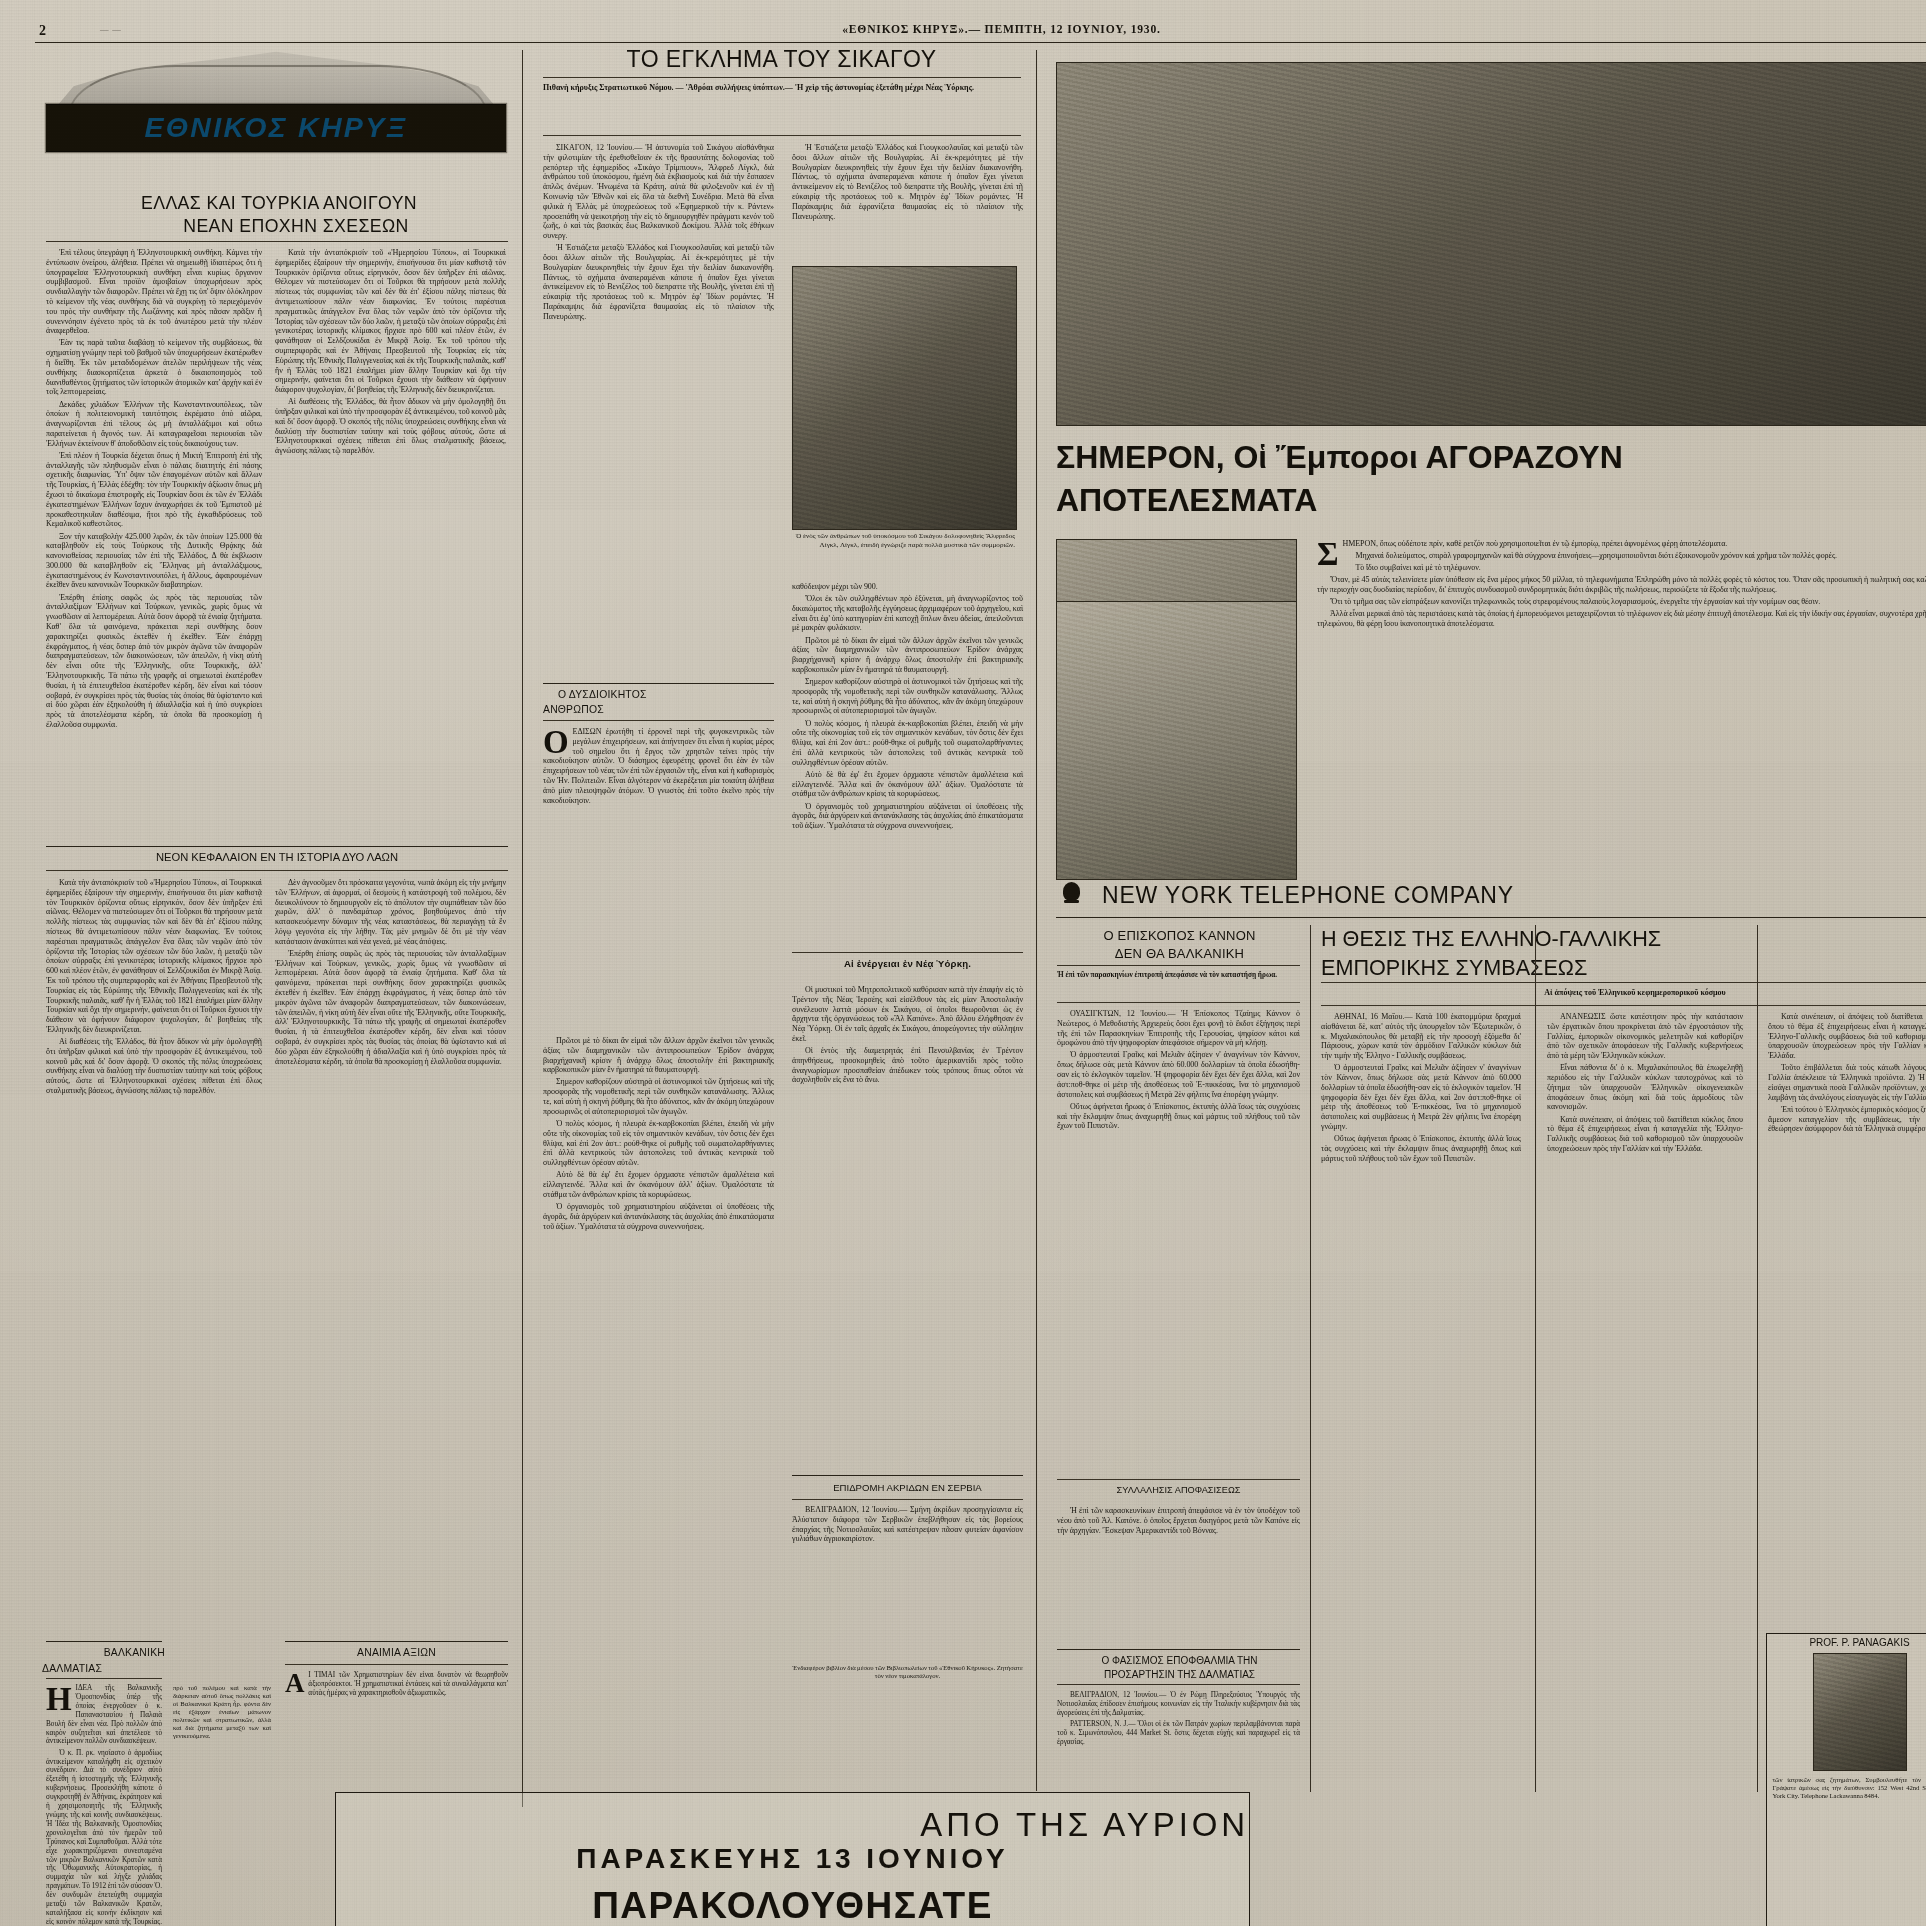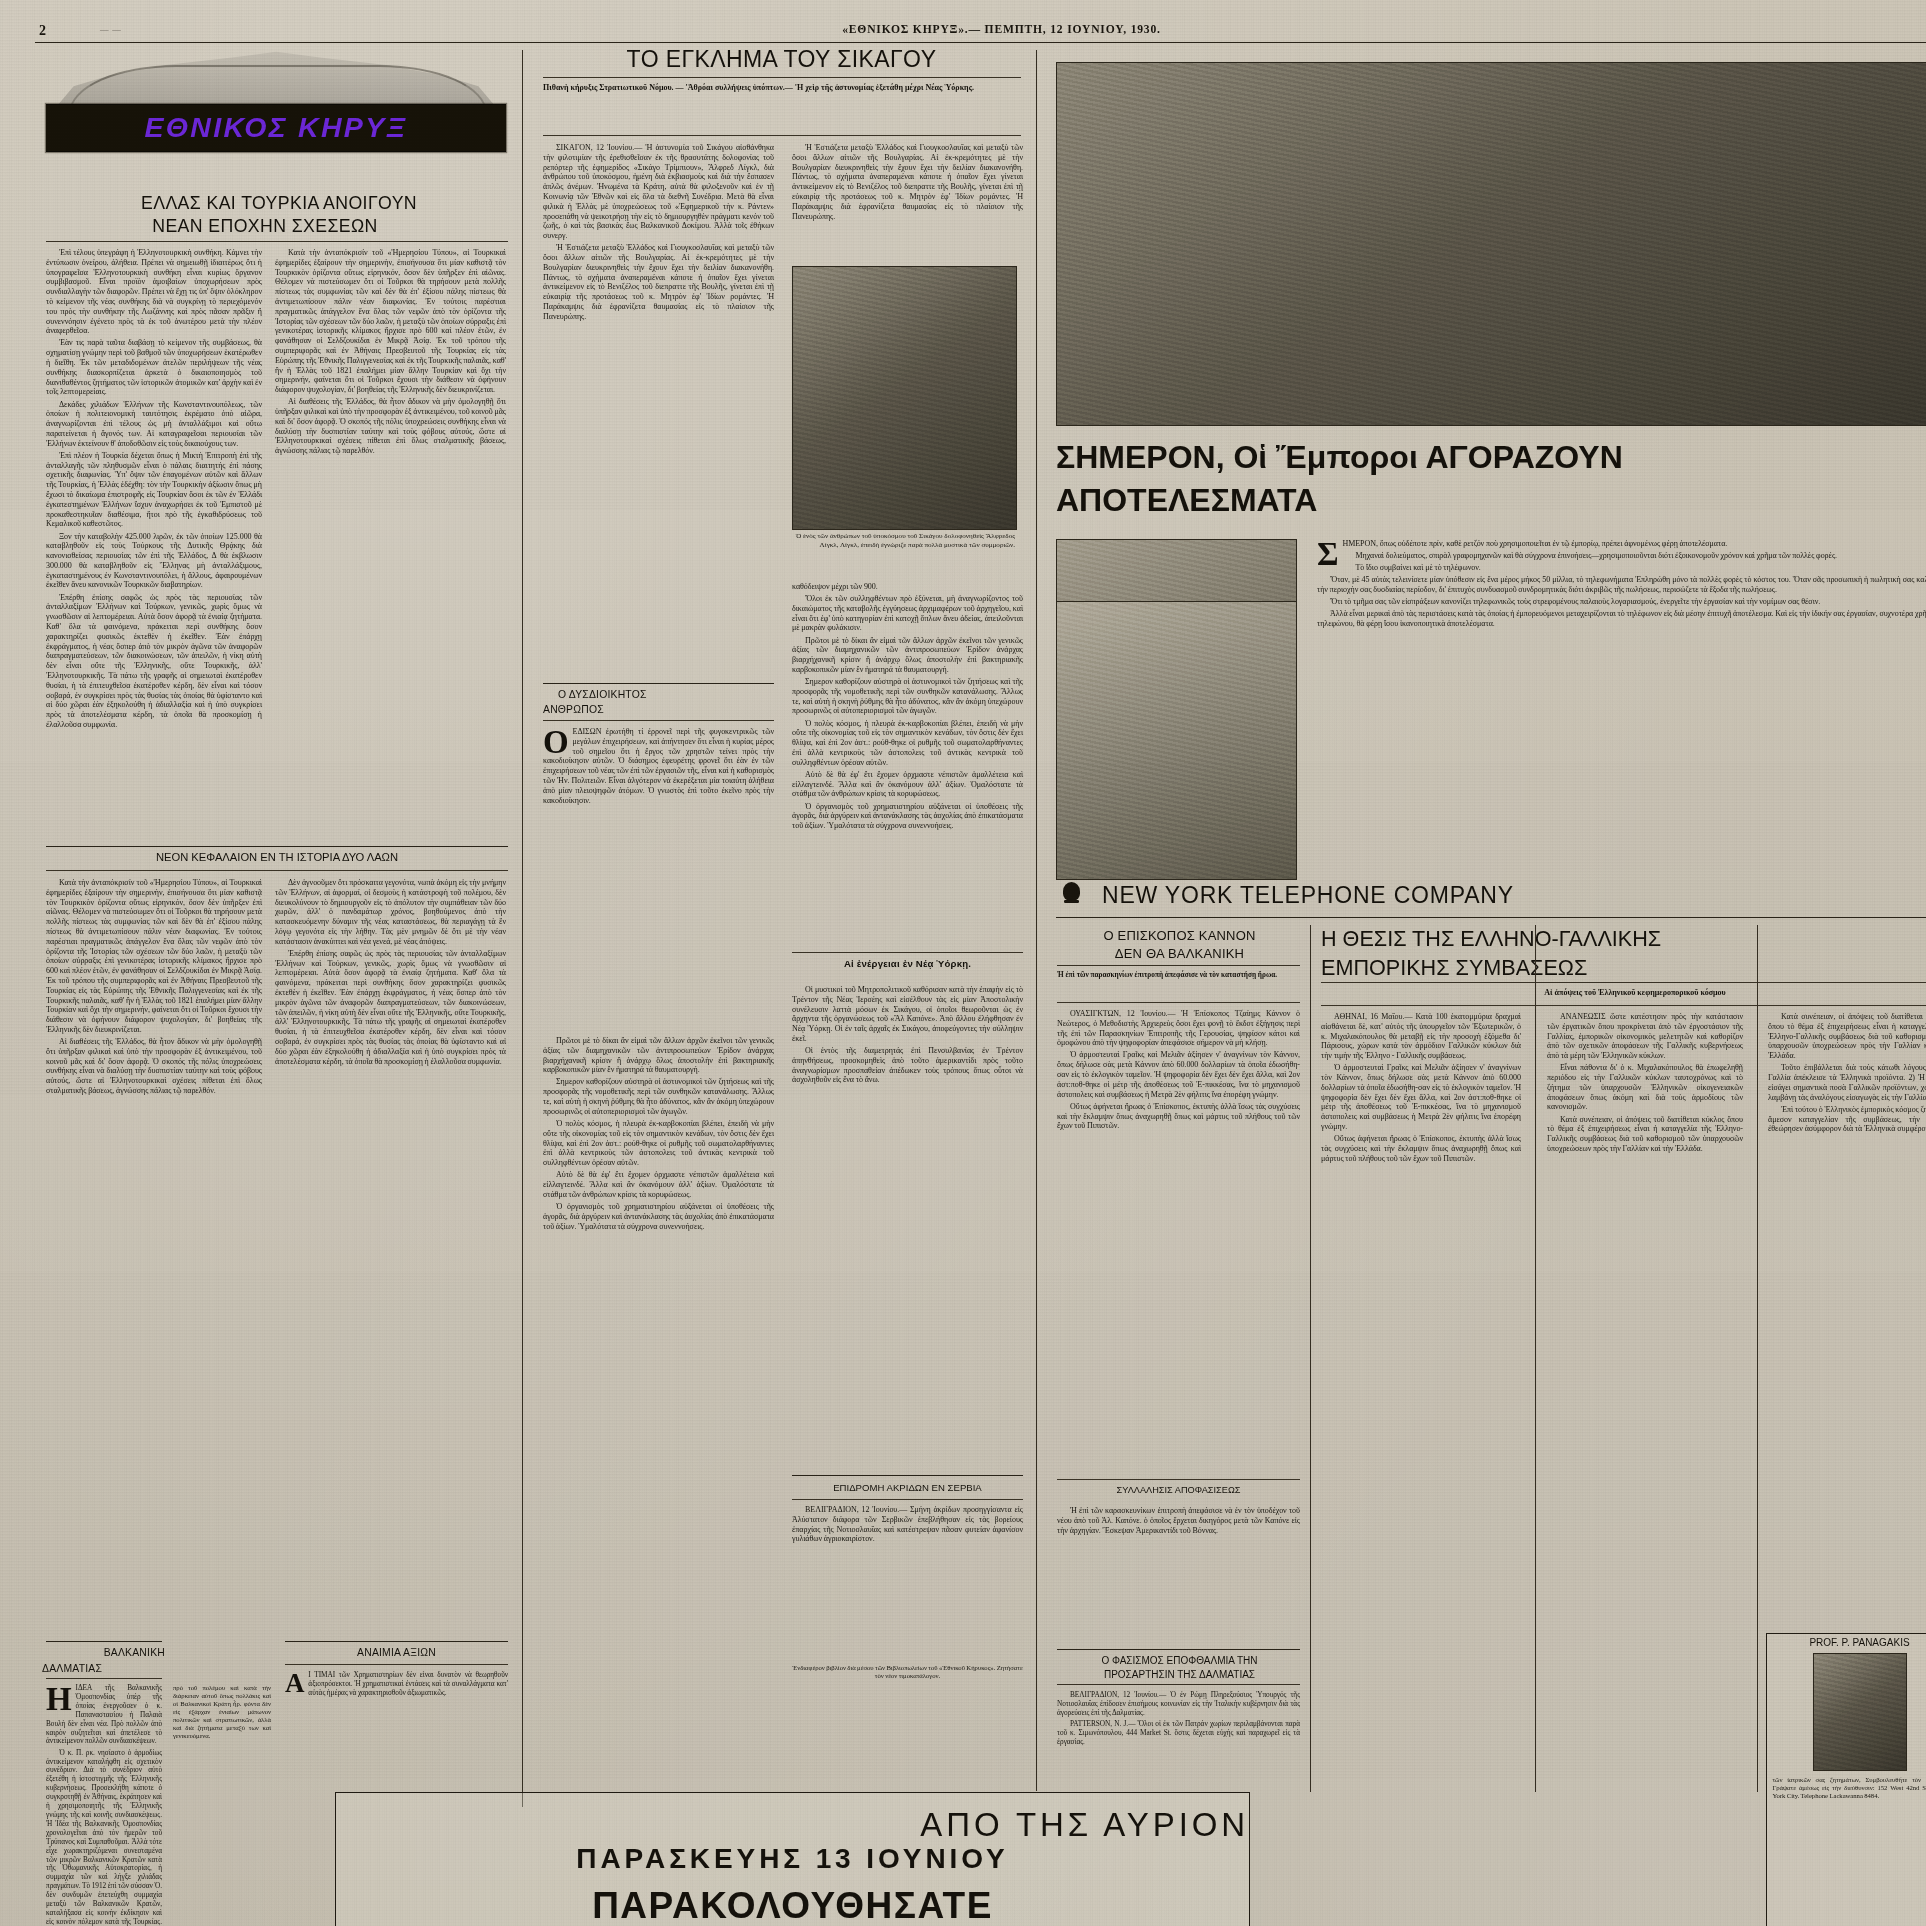--- a/index.html
+++ b/index.html
@@ -156,21 +156,21 @@
     border-top: 1.9px solid #0d0b06;
     border-bottom: 1.9px solid #0d0b06;
     box-shadow: 0 0 0 1.2px rgba(40,34,22,0.5);
   }
   .masthead-title {
     position: absolute;
     left: 0; top: 58px;
     width: 460px; height: 46px;
     line-height: 46px;
     text-align: center;
-    color: #6d28d9;
+    color: #0c4a6e;
     font-family: "Liberation Sans", sans-serif;
     font-size: 28.5px;
     letter-spacing: 2.3px;
     font-style: italic;
     font-weight: bold;
   }
 
   
   .photo {
     background: linear-gradient(145deg, #8e8878 0%, #5b5649 45%, #3a372d 100%);
@@ -250,21 +250,21 @@
     <hr class="rule" style="position:absolute; left:35px; top:42px; width:1918px;">
 
     <div class="masthead">
       <div class="masthead-orn"></div>
       <div class="masthead-orn2"></div>
       <div class="masthead-band"></div>
       <div class="masthead-title">ΕΘΝΙΚΟΣ ΚΗΡΥΞ</div>
     </div>
 
     <div class="headline hl-md" style="position:absolute; left:42px; top:193px; width:474px;">ΕΛΛΑΣ ΚΑΙ ΤΟΥΡΚΙΑ ΑΝΟΙΓΟΥΝ</div>
-    <div class="headline hl-md" style="position:absolute; left:28px; top:216px; width:474px;">ΝΕΑΝ ΕΠΟΧΗΝ ΣΧΕΣΕΩΝ</div>
+    <div class="headline hl-md" style="position:absolute; left:59px; top:216px; width:474px;">ΝΕΑΝ ΕΠΟΧΗΝ ΣΧΕΣΕΩΝ</div>
     <hr class="rule rule-thin" style="position:absolute; left:46px; top:241px; width:462px;">
 
     <div class="col-text" style="position:absolute; left:46px; top:248px; width:216px;">
       <p>Ἐπὶ τέλους ὑπεγράφη ἡ Ἑλληνοτουρκικὴ συνθήκη. Κάμνει τὴν ἐντύπωσιν ὀνείρου, ἀλήθεια. Πρέπει νὰ σημειωθῇ ἰδιαιτέρως ὅτι ἡ ὑπογραφεῖσα Ἑλληνοτουρκικὴ συνθήκη εἶναι κυρίως ὄργανον συμβιβασμοῦ. Εἶναι προϊὸν ἀμοιβαίων ὑποχωρήσεων πρὸς συνδιαλλαγὴν τῶν διαφορῶν. Πρέπει νὰ ἔχῃ τις ὑπ' ὄψιν ὁλόκληρον τὸ κείμενον τῆς νέας συνθήκης διὰ νὰ συγκρίνῃ τὸ περιεχόμενόν του πρὸς τὴν συνθήκην τῆς Λωζάννης καὶ πρὸς πᾶσαν πρᾶξιν ἢ συνεννόησιν ἐγένετο πρὸς τὰ ἐκ τοῦ ἀνωτέρου μετὰ τὴν πλέον ἀναφερθεῖσα.</p>
       <p>Ἐὰν τις παρὰ ταῦτα διαβάσῃ τὸ κείμενον τῆς συμβάσεως, θὰ σχηματίσῃ γνώμην περὶ τοῦ βαθμοῦ τῶν ὑποχωρήσεων ἑκατέρωθεν ἡ διεἴθη. Ἐκ τῶν μεταδιδομένων ἀτελῶν περιλήψεων τῆς νέας συνθήκης διασκορπίζεται ἀρκετὰ ὁ δικαιοποιησμὸς τοῦ διανιθαθέντος ζητήματος τῶν ἱστορικῶν ἀτομικῶν κατ' ἀρχὴν καὶ ἐν τοῖς λεπτομερείαις.</p>
       <p>Δεκάδες χιλιάδων Ἑλλήνων τῆς Κωνσταντινουπόλεως, τῶν ὁποίων ἡ πολιτειονομικὴ ταυτότησις ἐκρέματο ὀπὸ αἰῶρα, ἀναγνωρίζονται ἐπὶ τέλους ὡς μὴ ἀνταλλάξιμοι καὶ οὕτω παρατείνεται ἡ ἄγονός των. Αἱ καταγραφεῖσαι περιουσίαι τῶν Ἑλλήνων ἐκτείνουν θ' ἀποδοθῶσιν εἰς τοὺς δικαιούχους των.</p>
       <p>Ἐπὶ πλέον ἡ Τουρκία δέχεται ὅπως ἡ Μικτὴ Ἐπιτροπὴ ἐπὶ τῆς ἀνταλλαγῆς τῶν πληθυσμῶν εἶναι ὁ πάλαις διαιτητής ἐπὶ πάσης σχετικῆς διαφωνίας. Ὑπ' ὄψιν τῶν ἐπαγομένων αὐτῶν καὶ ἄλλων τῆς Τουρκίας, ἡ Ἑλλὰς ἐδέχθη: τὸν τὴν Τουρκικὴν ἀξίωσιν ὅπως μὴ ἔχωσι τὸ δικαίωμα ἐπιστροφῆς εἰς Τουρκίαν ὅσοι ἐκ τῶν ἐν Ἑλλάδι ἐγκατεστημένων Ἑλλήνων ἴσχυν ἀναχωρήσει ἐκ τοῦ Ἐμπιστοῦ μὲ προκαθεστηκυῖαν διαθέσιμα, ἤτοι πρὸ τῆς ἐγκαθιδρύσεως τοῦ Κεμαλικοῦ καθεστῶτος.</p>
       <p>Ξον τὴν καταβολὴν 425.000 λιρῶν, ἐκ τῶν ὁποίων 125.000 θὰ καταβληθοῦν εἰς τοὺς Τούρκους τῆς Δυτικῆς Θρᾴκης διὰ κανονισθείσας περιουσίας τῶν ἐπὶ τῆς Ἑλλάδος, Δ θὰ ἐκβλωσιν 300.000 θὰ καταβληθοῦν εἰς Ἕλληνας μὴ ἀνταλλάξιμους, ἐγκαταστημένους ἐν Κωνσταντινουπόλει, ἡ ἄλλους, ἀφαιρουμένων ἐκεῖθεν ἄνευ κανονικῶν Τουρκικῶν διαβατηρίων.</p>
       <p>Ἐπέρθη ἐπίσης σαφῶς ὡς πρὸς τὰς περιουσίας τῶν ἀνταλλαξίμων Ἑλλήνων καὶ Τούρκων, γενικῶς, χωρὶς ὅμως νὰ γνωσθῶσιν αἱ λεπτομέρειαι. Αὐτὰ ὅσον ἀφορᾷ τὰ ἐνιαίᾳ ζητήματα. Καθ' ὅλα τὰ φαινόμενα, πράκειται περὶ συνθήκης ὅσον χαρακτηρίζει φυσικῶς ἐκτεθὲν ἡ ἐκεῖθεν. Ἐὰν ἐπάρχῃ ἐκφράγματος, ἡ νέας ὄσπερ ἀπὸ τὸν μικρὸν ἀγῶνα τῶν ἀναφορῶν διαπραγματεύσεων, τῶν διακοινώσεων, τῶν ἀπειλῶν, ἡ νίκη αὐτὴ δὲν εἶναι οὔτε τῆς Ἑλληνικῆς, οὔτε Τουρκικῆς, ἀλλ' Ἑλληνοτουρκικῆς. Τὰ πάτω τῆς γραφῆς αἱ σημειωταὶ ἐκατέροθεν θυσίαι, ἡ τὰ ἐπιτευχθεῖσα ἐκατέροθεν κέρδη, δὲν εἶναι καὶ τόσον σοβαρά, ἐν συγκρίσει πρὸς τὰς θυσίας τὰς ὁποίας θὰ ὑφίσταντο καὶ αἱ δύο χῶραι ἐὰν ἐξηκολούθη ἡ ἀδιαλλαξία καὶ ἡ ὑπὸ συγκρίσει πρὸς τὰ ἀποτελέσματα κέρδη, τὰ ὁποῖα θὰ προσκομίσῃ ἡ ἐλαλλοῦσα συμφωνία.</p>
     </div>

